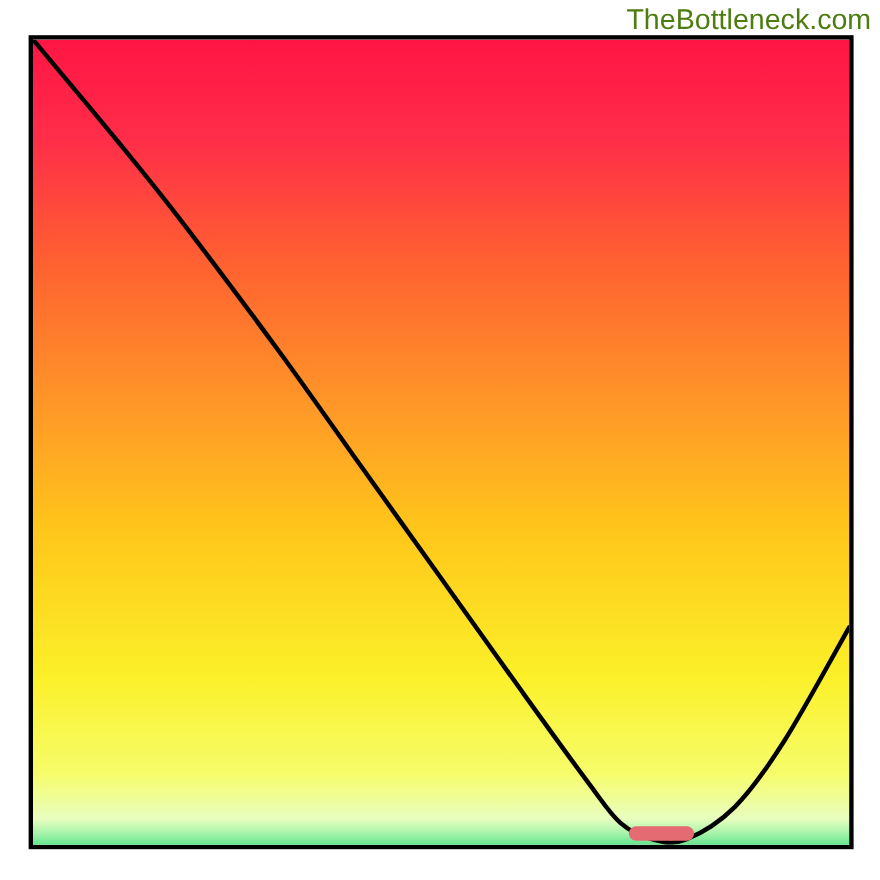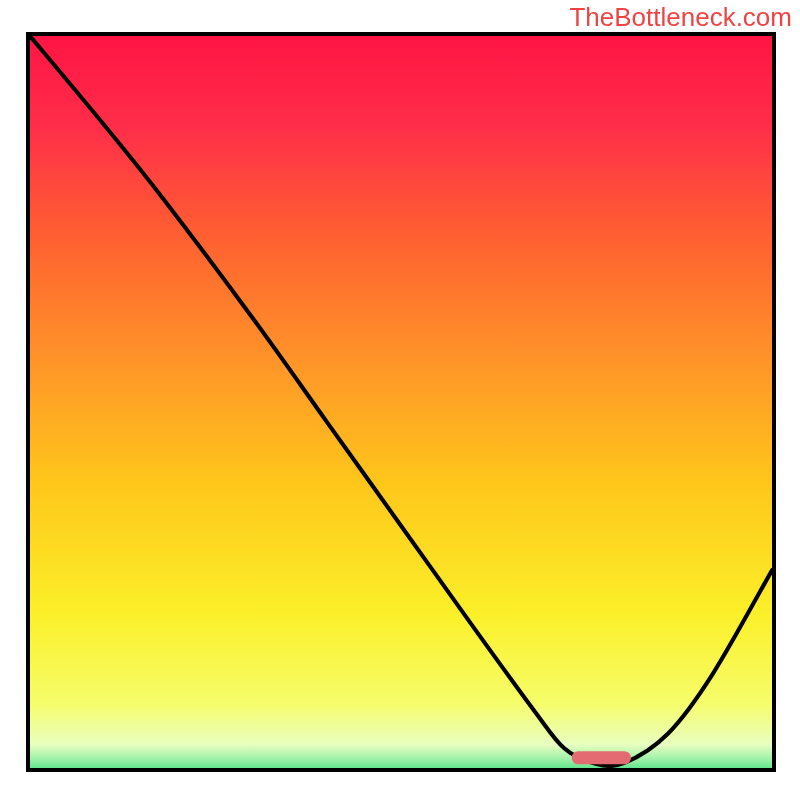--- a/index.html
+++ b/index.html
@@ -15,21 +15,21 @@
     width: 800px;
     height: 800px;
     box-sizing: border-box;
   }
   .watermark {
     position: absolute;
     top: 2px;
     right: 8px;
     font-size: 26px;
     font-weight: 500;
-    color: #ef4444;
+    color: #4d7c0f;
     z-index: 20;
   }
   .plot-outer {
     position: absolute;
     left: 26px;
     top: 32px;
     width: 750px;
     height: 740px;
     border: 4px solid #000;
     box-sizing: border-box;

